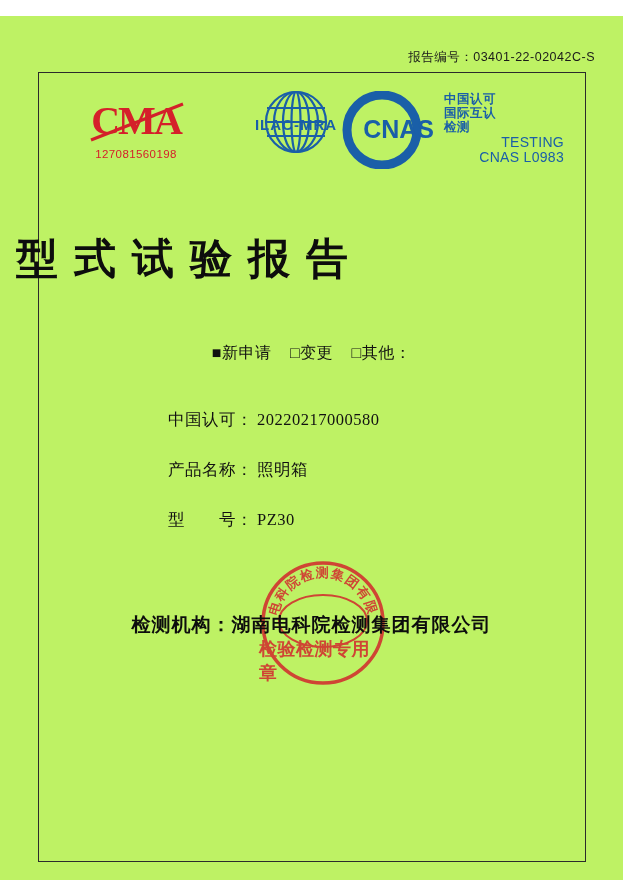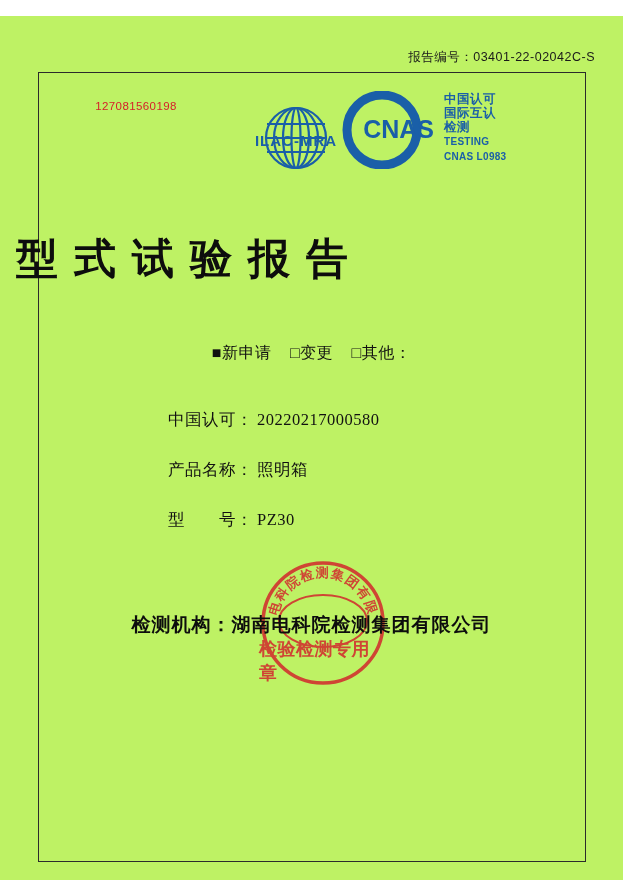--- a/index.html
+++ b/index.html
@@ -91,21 +91,21 @@
     font-family: "Liberation Sans", sans-serif;
     font-size: 11.5px;
     color: #d5202a;
     letter-spacing: 0.4px;
     margin-top: 2px;
   }
 
   .ilac {
     position: absolute;
     left: 248px;
-    top: 46px;
+    top: 30px;
     width: 96px;
     height: 72px;
   }
   .ilac svg { display:block; }
   .ilac-label {
     position: absolute;
     left: 0;
     top: 30px;
     width: 96px;
     text-align: center;
@@ -144,24 +144,25 @@
     font-family: "Liberation Sans", sans-serif;
     color: #1a5fa8;
     line-height: 14px;
   }
   .cnas-text .cn {
     font-size: 12.5px;
     font-weight: bold;
     letter-spacing: 0.5px;
   }
   .cnas-text .en {
-    font-size: 10px;
-    font-weight: bold;
+    font-size: 14px;
+    font-weight: normal;
     letter-spacing: 0.3px;
     margin-top: 1px;
+    text-align: right;
   }
 
   
   .doc-title {
     position: absolute;
     left: 0;
     top: 215px;
     width: 623px;
     font-family: "Liberation Serif", serif;
     font-weight: bold;
@@ -248,20 +249,26 @@
 
   <div class="report-no">
     <span>报告编号：</span><span>03401-22-02042C-S</span>
   </div>
 
   <div class="frame"></div>
 
   <div class="logos">
 
     <div class="cma">
+      <div class="cma-mark">
+        <span class="cma-text">CMA</span>
+        <svg class="cma-slash" viewBox="0 0 104 40">
+          <line x1="6" y1="38" x2="98" y2="2" stroke="#d3202a" stroke-width="3"></line>
+        </svg>
+      </div>
       <div class="cma-num">127081560198</div>
     </div>
 
     <div class="ilac">
       <svg width="96" height="72" viewBox="0 0 96 72">
         <g stroke="#1a5fa8" fill="none" stroke-width="2.2">
           <ellipse cx="48" cy="36" rx="30" ry="30"></ellipse>
           <ellipse cx="48" cy="36" rx="22" ry="30"></ellipse>
           <ellipse cx="48" cy="36" rx="13" ry="30"></ellipse>
           <ellipse cx="48" cy="36" rx="4.5" ry="30"></ellipse>

